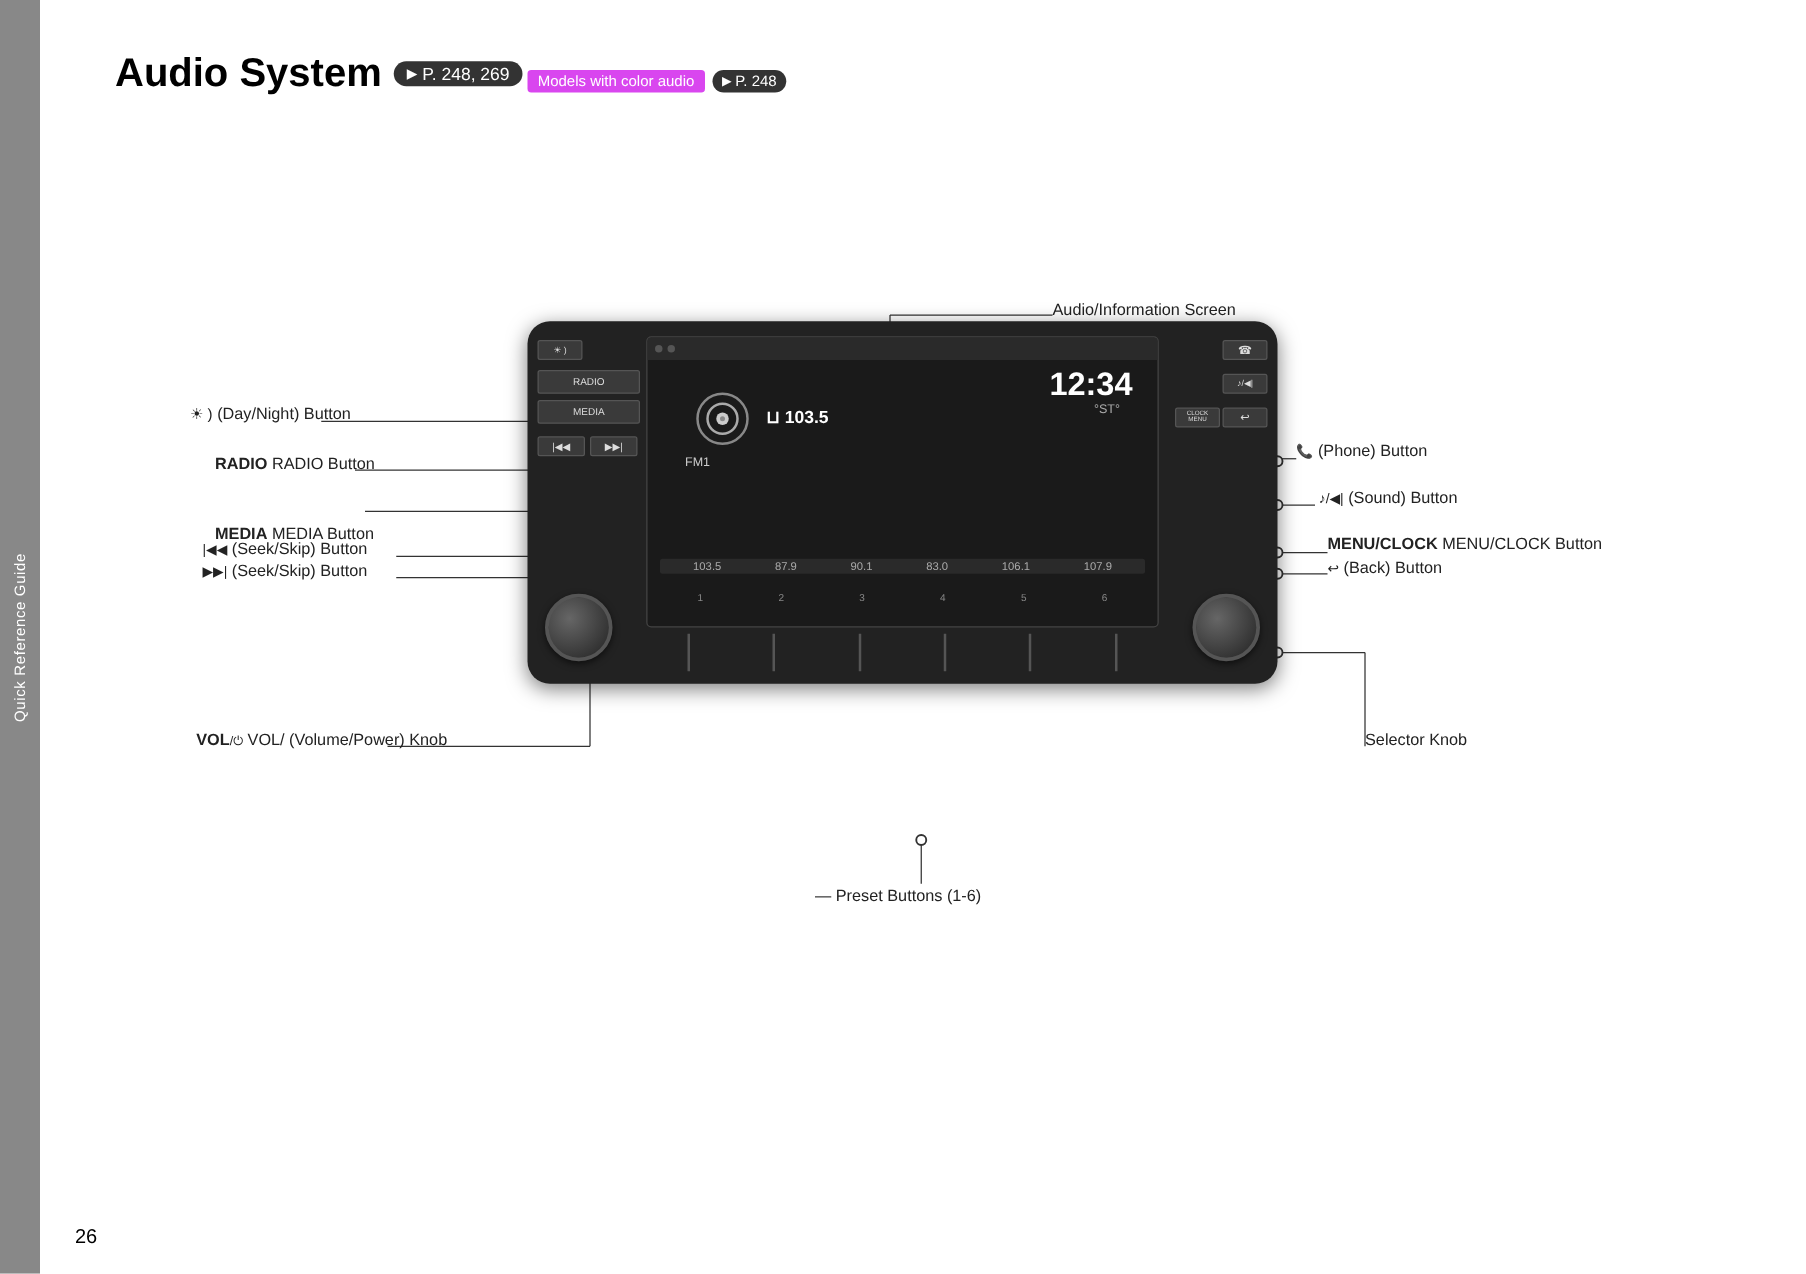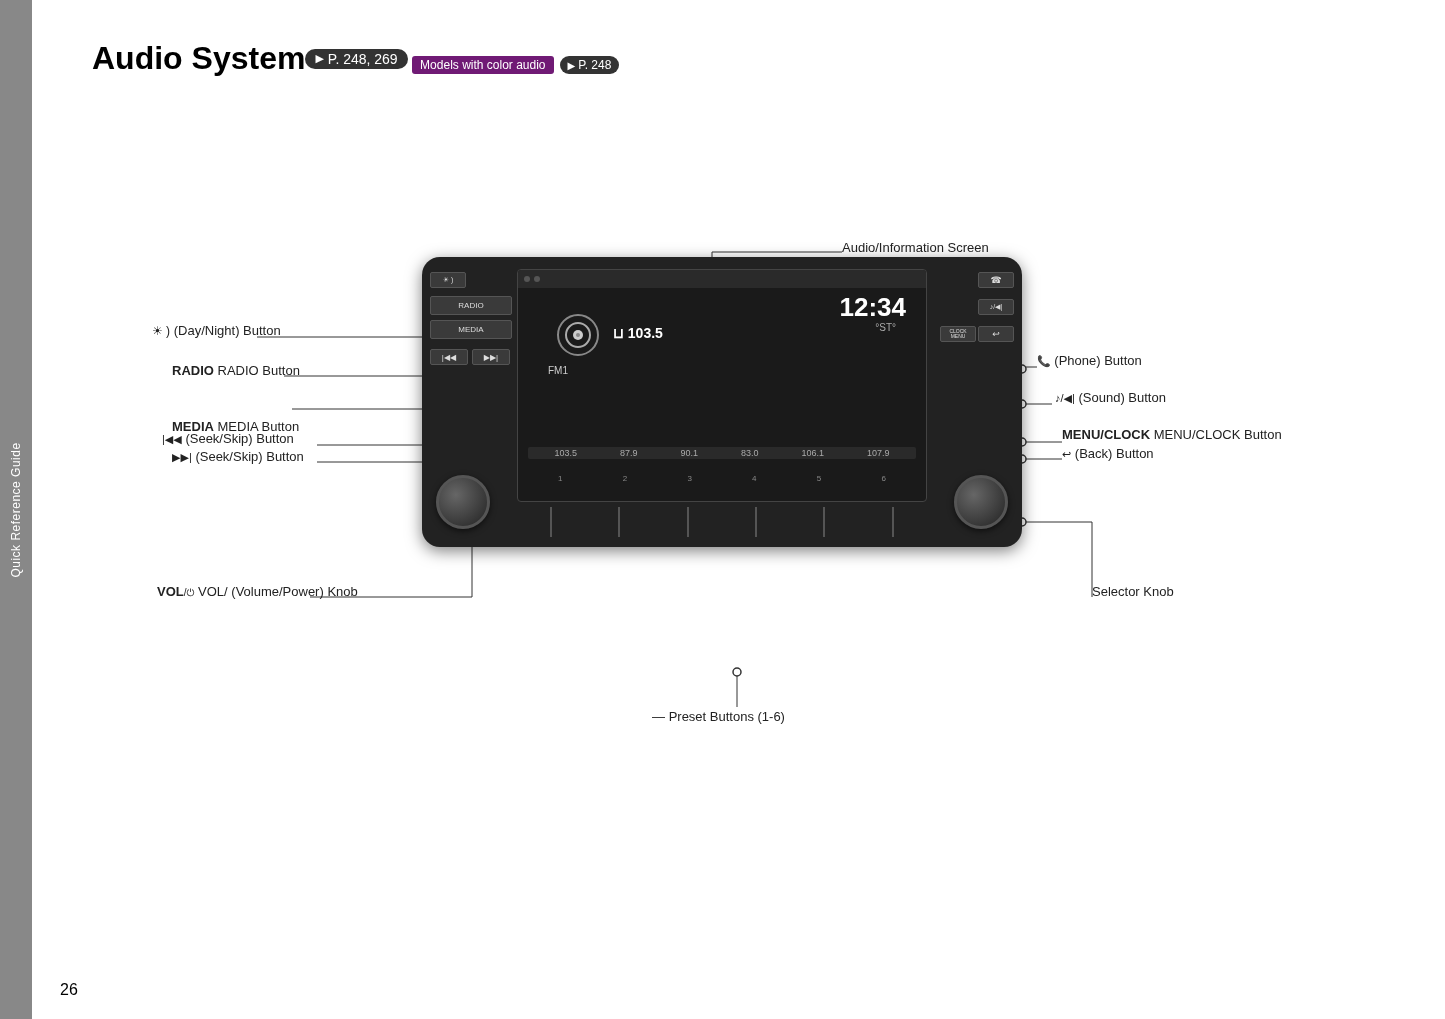--- a/index.html
+++ b/index.html
@@ -45,21 +45,21 @@
     
     .title-area {
       margin-bottom: 12px;
     }
     .page-title {
       font-size: 32px;
       font-weight: bold;
       color: #000;
       display: inline-flex;
       align-items: center;
-      gap: 0;
+      gap: 10px;
     }
     .page-ref {
       background: #333;
       color: #fff;
       font-size: 14px;
       font-weight: normal;
       padding: 2px 10px;
       border-radius: 12px;
       display: inline-flex;
       align-items: center;
@@ -67,21 +67,21 @@
     }
 
     
     .sub-badge {
       display: inline-flex;
       align-items: center;
       gap: 6px;
       margin-top: 8px;
     }
     .badge-label {
-      background: #701a75;
+      background: #d946ef;
       color: #fff;
       font-size: 12px;
       padding: 2px 8px;
       border-radius: 3px;
     }
     .badge-ref {
       background: #333;
       color: #fff;
       font-size: 12px;
       padding: 2px 8px;
@@ -474,21 +474,21 @@
     <div class="lbl" style="left:80px; top:298px;margin-top:24px;">
       <span class="lbl-bold">MEDIA</span>
       <span>MEDIA Button</span>
     </div>
 
     <div class="lbl" style="left:70px; top:334px;">
       <span style="font-size:11px;">|◀◀</span>
       <span>(Seek/Skip) Button</span>
     </div>
 
-    <div class="lbl" style="left:80px; top:352px;">
+    <div class="lbl" style="left:70px; top:352px;">
       <span style="font-size:11px;">▶▶|</span>
       <span>(Seek/Skip) Button</span>
     </div>
 
     <div class="lbl" style="left:65px; top:487px;">
       <span class="lbl-bold">VOL</span><span style="font-size:10px;">/⏻</span>
       <span>VOL/ (Volume/Power) Knob</span>
     </div>
 
     <div class="lbl" style="left:945px; top:256px;">

